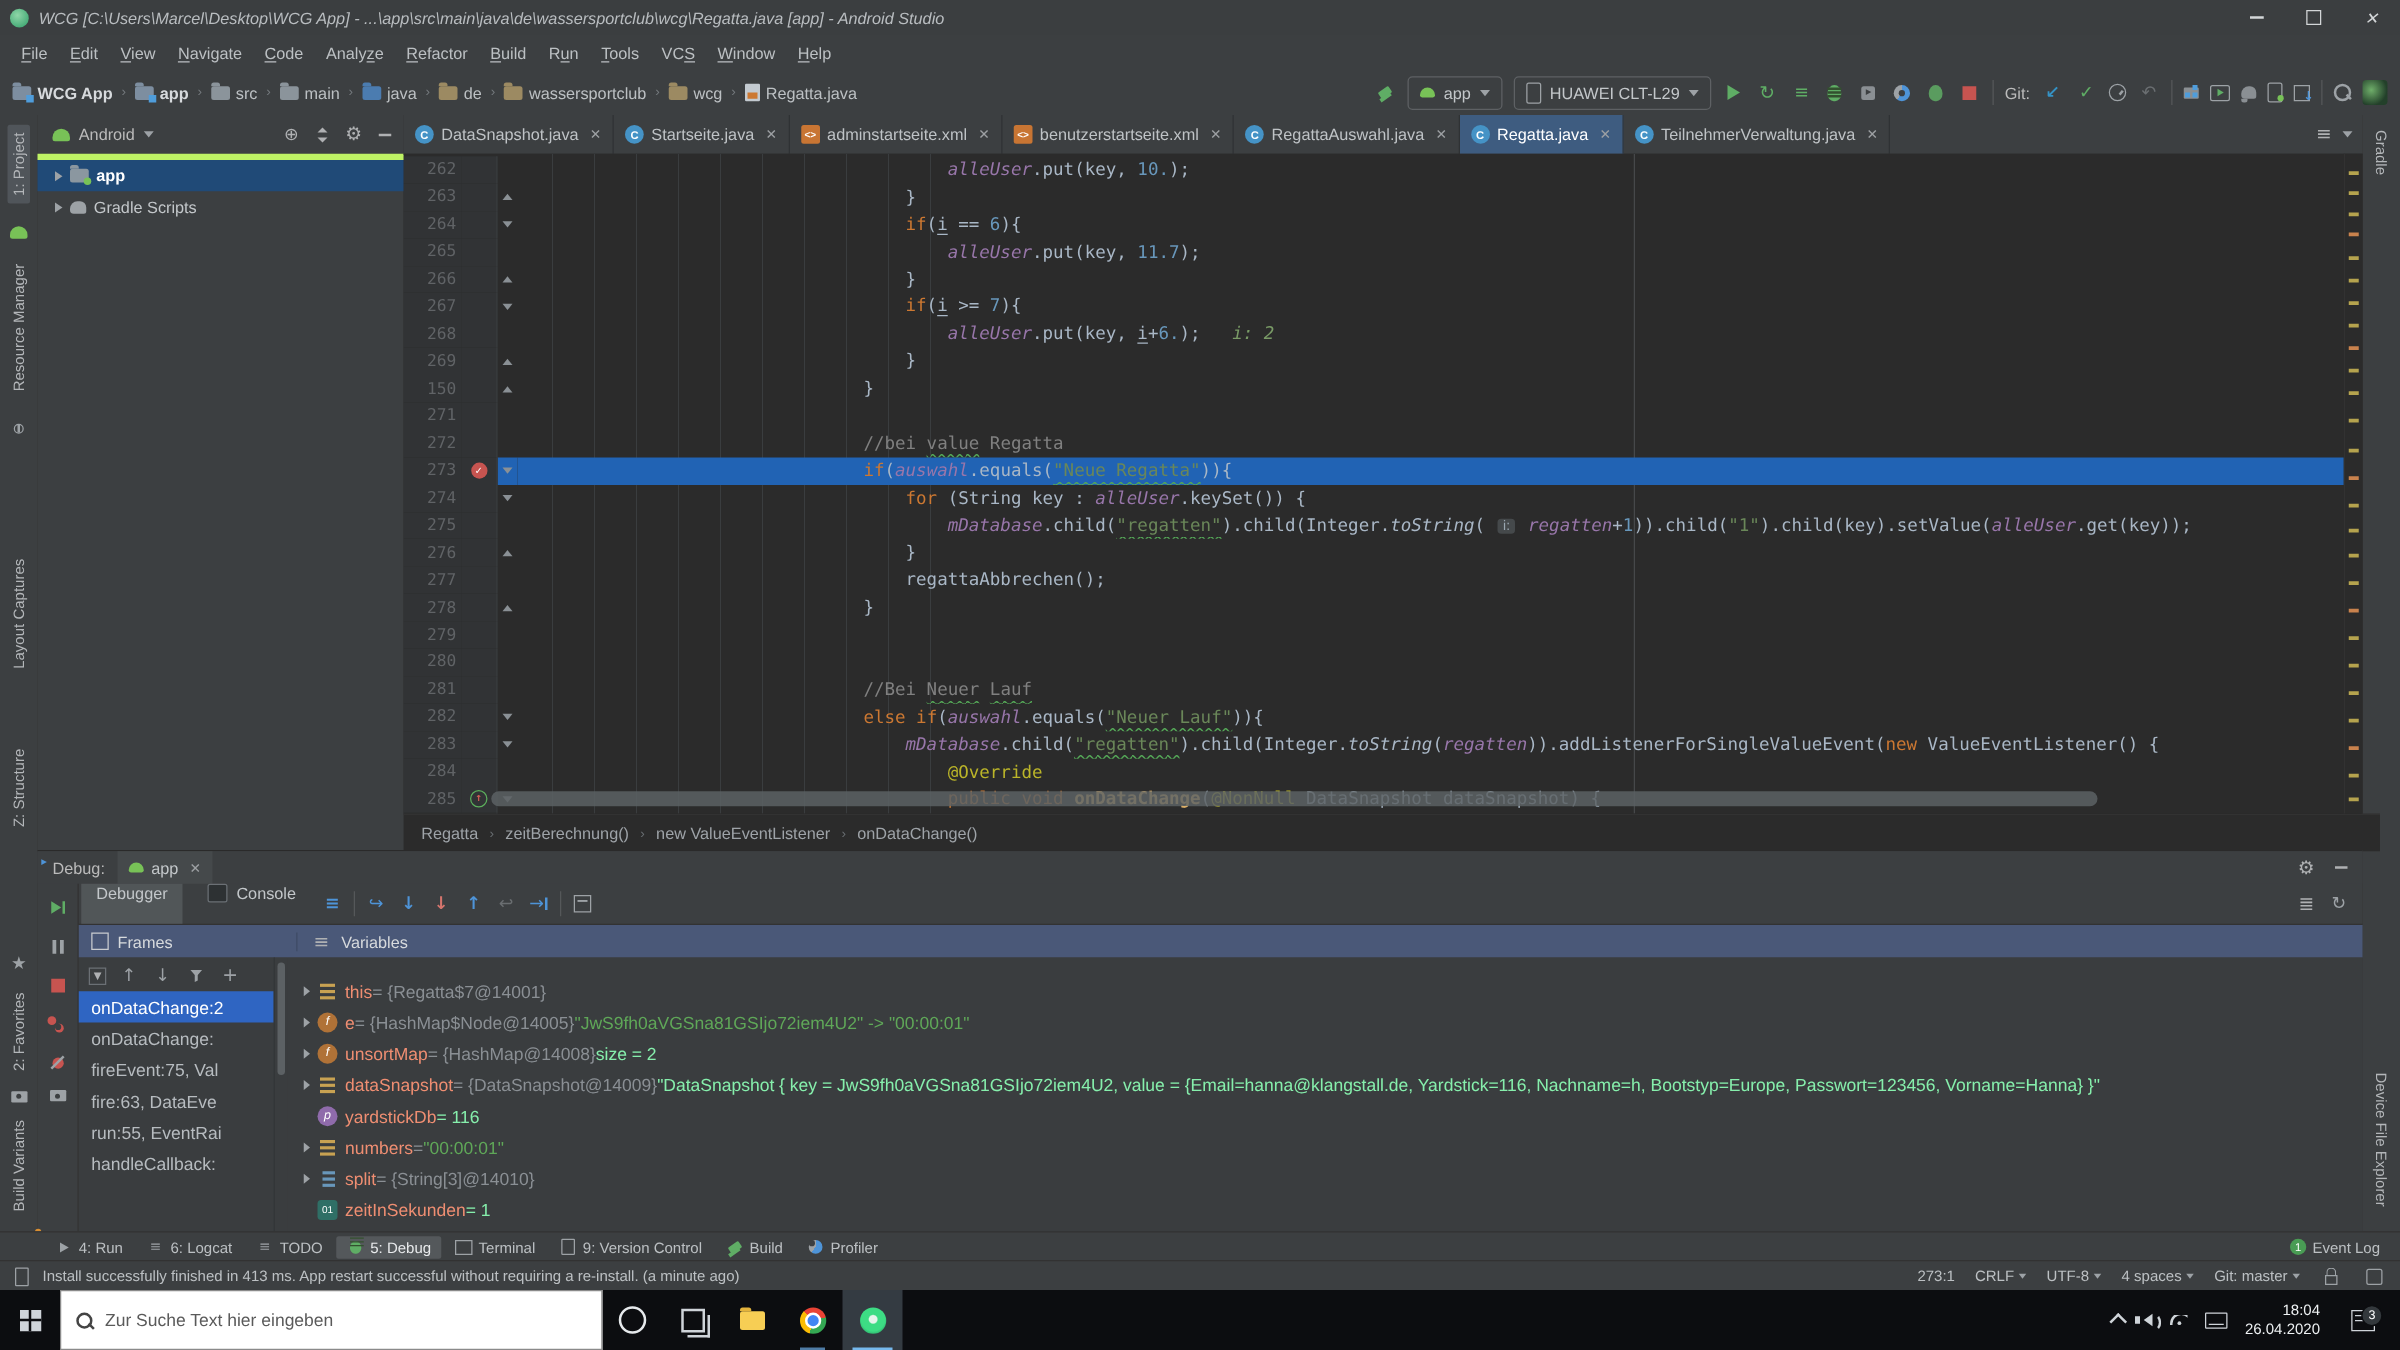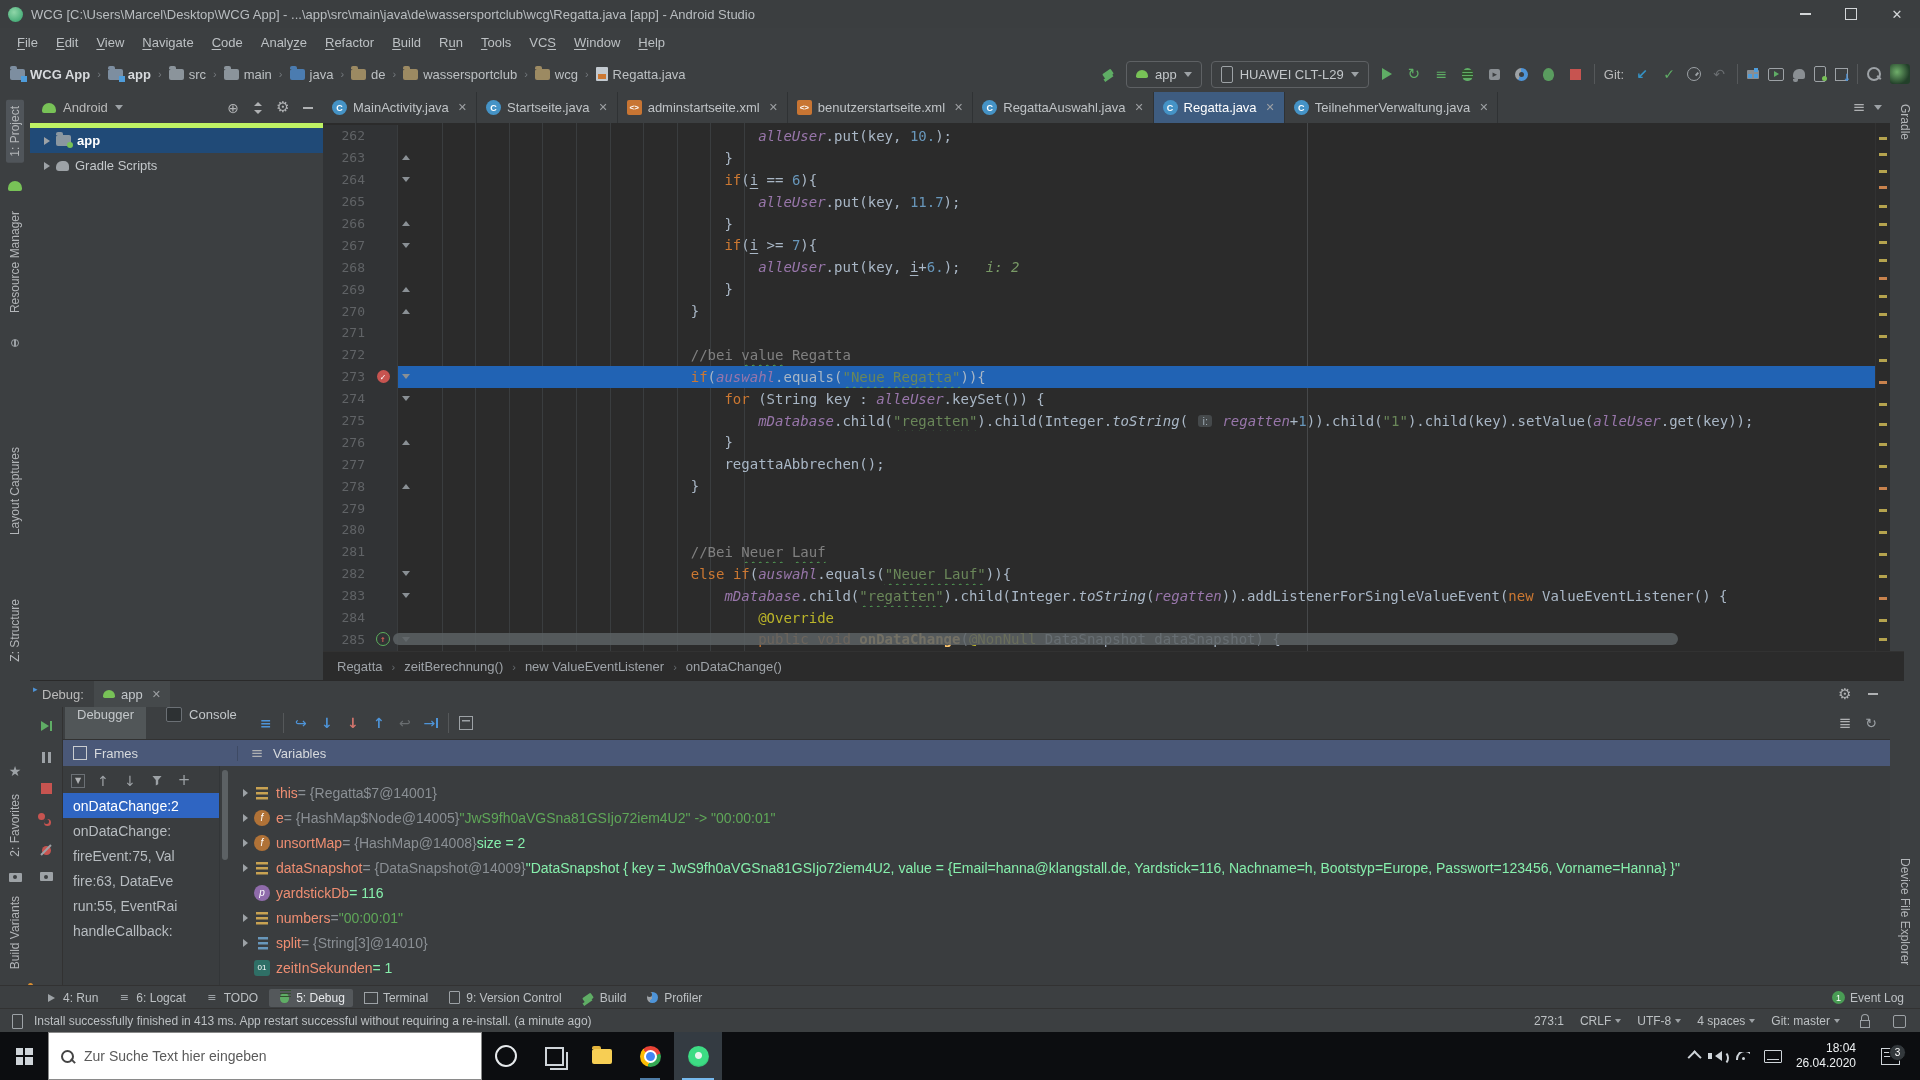--- a/index.html
+++ b/index.html
@@ -1,21 +1,21 @@
 <!DOCTYPE html>
 <html><head>
 <meta charset="utf-8">
 <style>
   html,body{margin:0;padding:0;background:#000;}
   #root{position:relative;width:1920px;height:1080px;background:#2b2b2b;overflow:hidden;
         font-family:"Liberation Sans",sans-serif;color:#bbbbbb;font-size:13px;-webkit-font-smoothing:antialiased;}
   .abs{position:absolute;}
 
   
-  #titlebar{top:0;left:0;right:0;height:28px;background:#3b3e40;display:flex;align-items:center;padding-left:8px;border-bottom:4px solid #86efac;}
+  #titlebar{top:0;left:0;right:0;height:28px;background:#3b3e40;display:flex;align-items:center;padding-left:8px;border-bottom:4px solid #86efac;font-style:italic;}
   #title-text{margin-left:8px;color:#b9bdc0;font-size:13px;}
   .win-controls{margin-left:auto;display:flex;height:100%;}
   .win-btn{width:46px;height:100%;display:flex;align-items:center;justify-content:center;color:#d3d6d8;font-size:13px;}
   .win-box{width:10px;height:10px;border:1px solid #d3d6d8;}
   .win-dash{width:11px;height:1.5px;background:#d3d6d8;}
 
   
   #menubar{top:28px;left:0;right:0;height:28px;background:#3c3f41;display:flex;align-items:center;padding-left:8px;border-bottom:1px solid #323232;}
   .menu-item{padding:4px 9px;color:#bcc0c3;}
   .menu-item u{text-underline-offset:2px;}
@@ -441,21 +441,21 @@
           <span class="tri-right"></span>
           <span class="gradle-el"></span>
           <span>Gradle Scripts</span>
         </div>
       </div>
   </div>
 
   <div id="tabs" class="abs">
       <span class="tab">
         <span class="tico">C</span>
-        <span>MainActivity.java</span>
+        <span>DataSnapshot.java</span>
         <span class="tab-close">✕</span>
       </span>
       <span class="tab">
         <span class="tico">C</span>
         <span>Startseite.java</span>
         <span class="tab-close">✕</span>
       </span>
       <span class="tab">
         <span class="tico xml">&lt;&gt;</span>
         <span>adminstartseite.xml</span>
@@ -492,21 +492,21 @@
     <div id="wrap-guide"></div>
     <div id="code">
         <div class="cl"><span class="cl-num">262</span><span class="cl-ico"></span><span class="cl-fold"></span><span class="cl-body"><span class="tok-pl">                                        </span><span class="tok-fld">alleUser</span><span class="tok-pl">.put(key, </span><span class="tok-num">10.</span><span class="tok-pl">);</span></span></div>
         <div class="cl"><span class="cl-num">263</span><span class="cl-ico"></span><span class="cl-fold"><span class="tri u"></span></span><span class="cl-body"><span class="tok-pl">                                    </span><span class="tok-pl">}</span></span></div>
         <div class="cl"><span class="cl-num">264</span><span class="cl-ico"></span><span class="cl-fold"><span class="tri d"></span></span><span class="cl-body"><span class="tok-pl">                                    </span><span class="tok-kw">if</span><span class="tok-pl">(</span><span class="tok-ul">i</span><span class="tok-pl"> == </span><span class="tok-num">6</span><span class="tok-pl">){</span></span></div>
         <div class="cl"><span class="cl-num">265</span><span class="cl-ico"></span><span class="cl-fold"></span><span class="cl-body"><span class="tok-pl">                                        </span><span class="tok-fld">alleUser</span><span class="tok-pl">.put(key, </span><span class="tok-num">11.7</span><span class="tok-pl">);</span></span></div>
         <div class="cl"><span class="cl-num">266</span><span class="cl-ico"></span><span class="cl-fold"><span class="tri u"></span></span><span class="cl-body"><span class="tok-pl">                                    </span><span class="tok-pl">}</span></span></div>
         <div class="cl"><span class="cl-num">267</span><span class="cl-ico"></span><span class="cl-fold"><span class="tri d"></span></span><span class="cl-body"><span class="tok-pl">                                    </span><span class="tok-kw">if</span><span class="tok-pl">(</span><span class="tok-ul">i</span><span class="tok-pl"> &gt;= </span><span class="tok-num">7</span><span class="tok-pl">){</span></span></div>
         <div class="cl"><span class="cl-num">268</span><span class="cl-ico"></span><span class="cl-fold"></span><span class="cl-body"><span class="tok-pl">                                        </span><span class="tok-fld">alleUser</span><span class="tok-pl">.put(key, </span><span class="tok-ul">i</span><span class="tok-pl">+</span><span class="tok-num">6.</span><span class="tok-pl">);</span><span class="tok-hint">   i: 2</span></span></div>
         <div class="cl"><span class="cl-num">269</span><span class="cl-ico"></span><span class="cl-fold"><span class="tri u"></span></span><span class="cl-body"><span class="tok-pl">                                    </span><span class="tok-pl">}</span></span></div>
-        <div class="cl"><span class="cl-num">270</span><span class="cl-ico"></span><span class="cl-fold"><span class="tri u"></span></span><span class="cl-body"><span class="tok-pl">                                </span><span class="tok-pl">}</span></span></div>
+        <div class="cl"><span class="cl-num">150</span><span class="cl-ico"></span><span class="cl-fold"><span class="tri u"></span></span><span class="cl-body"><span class="tok-pl">                                </span><span class="tok-pl">}</span></span></div>
         <div class="cl"><span class="cl-num">271</span><span class="cl-ico"></span><span class="cl-fold"></span><span class="cl-body"></span></div>
         <div class="cl"><span class="cl-num">272</span><span class="cl-ico"></span><span class="cl-fold"></span><span class="cl-body"><span class="tok-pl">                                </span><span class="tok-com">//bei </span><span class="tok-comw">value</span><span class="tok-com"> Regatta</span></span></div>
         <div class="cl exec"><span class="cl-num">273</span><span class="cl-ico"><span class="bp">✓</span></span><span class="cl-fold"><span class="tri d"></span></span><span class="cl-body"><span class="tok-pl">                                </span><span class="tok-kw">if</span><span class="tok-pl">(</span><span class="tok-fld">auswahl</span><span class="tok-pl">.equals(</span><span class="tok-strw">"Neue Regatta"</span><span class="tok-pl">)){</span></span></div>
         <div class="cl"><span class="cl-num">274</span><span class="cl-ico"></span><span class="cl-fold"><span class="tri d"></span></span><span class="cl-body"><span class="tok-pl">                                    </span><span class="tok-kw">for</span><span class="tok-pl"> (String key : </span><span class="tok-fld">alleUser</span><span class="tok-pl">.keySet()) {</span></span></div>
         <div class="cl"><span class="cl-num">275</span><span class="cl-ico"></span><span class="cl-fold"></span><span class="cl-body"><span class="tok-pl">                                        </span><span class="tok-fld">mDatabase</span><span class="tok-pl">.child(</span><span class="tok-strw">"regatten"</span><span class="tok-pl">).child(Integer.</span><span class="tok-it">toString</span><span class="tok-pl">( </span><span class="tok-chip">i:</span><span class="tok-pl"> </span><span class="tok-fld">regatten</span><span class="tok-pl">+</span><span class="tok-num">1</span><span class="tok-pl">)).child(</span><span class="tok-str">"1"</span><span class="tok-pl">).child(key).setValue(</span><span class="tok-fld">alleUser</span><span class="tok-pl">.get(key));</span></span></div>
         <div class="cl"><span class="cl-num">276</span><span class="cl-ico"></span><span class="cl-fold"><span class="tri u"></span></span><span class="cl-body"><span class="tok-pl">                                    </span><span class="tok-pl">}</span></span></div>
         <div class="cl"><span class="cl-num">277</span><span class="cl-ico"></span><span class="cl-fold"></span><span class="cl-body"><span class="tok-pl">                                    </span><span class="tok-pl">regattaAbbrechen();</span></span></div>
         <div class="cl"><span class="cl-num">278</span><span class="cl-ico"></span><span class="cl-fold"><span class="tri u"></span></span><span class="cl-body"><span class="tok-pl">                                </span><span class="tok-pl">}</span></span></div>
         <div class="cl"><span class="cl-num">279</span><span class="cl-ico"></span><span class="cl-fold"></span><span class="cl-body"></span></div>
         <div class="cl"><span class="cl-num">280</span><span class="cl-ico"></span><span class="cl-fold"></span><span class="cl-body"></span></div>

